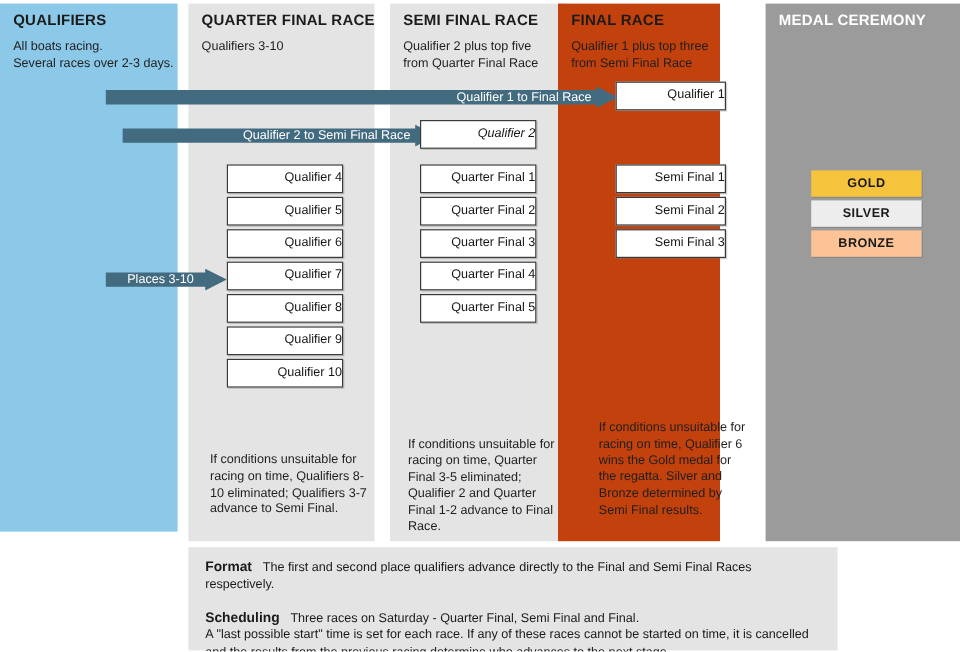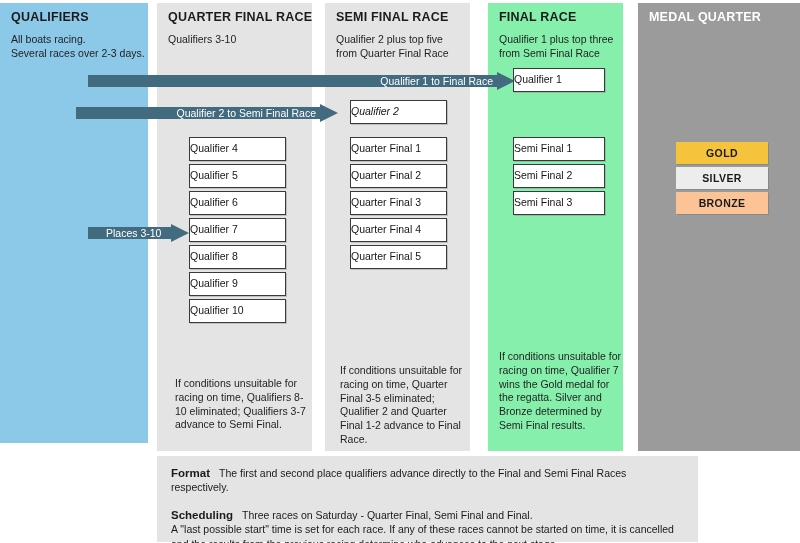--- a/index.html
+++ b/index.html
@@ -35,22 +35,22 @@
   }
   .col-quarter {
     left: 157px; top: 3px; width: 155px; height: 448px;
     background: #e4e4e4;
   }
   .col-semi {
     left: 325px; top: 3px; width: 145px; height: 448px;
     background: #e4e4e4;
   }
   .col-final {
-    left: 488px; top: 3px; width: 135px; height: 448px;
-    background: #86efac;
+    left: 465px; top: 3px; width: 135px; height: 448px;
+    background: #c2410c;
   }
   .col-medal {
     left: 638px; top: 3px; width: 162px; height: 448px;
     background: #9b9b9b;
   }
 
   .col-title {
     position: absolute;
     left: 11px;
     top: 7px;
@@ -75,21 +75,21 @@
   
   .boxgroup {
     position: absolute;
   }
   .rbox {
     box-sizing: border-box;
     border: 1.4px solid #3a3a3a;
     background: #ffffff;
     height: 24px;
     line-height: 21px;
-    text-align: left;
+    text-align: right;
     font-size: 10.5px;
     color: #161616;
     margin-bottom: 3px;
     box-shadow: 1px 1px 0 rgba(120,120,120,0.35);
   }
 
   
   .g-qualifiers { left: 189px; top: 137px; width: 97px; }
   .g-semi-q2    { left: 350px; top: 100px; width: 97px; font-style: italic; }
   .g-semi-qf    { left: 350px; top: 137px; width: 97px; }
@@ -121,21 +121,21 @@
     position: absolute;
     top: 0;
     height: 18px;
     line-height: 18px;
     font-size: 10.5px;
     color: #ffffff;
     white-space: nowrap;
   }
   .a1 { left: 88px;  top: 72px;  width: 427px; text-decoration: underline; }
   .a1 .arrow-label { right: 22px; }
-  .a2 { left: 76px;  top: 104px; width: 262px; }
+  .a2 { left: 102px;  top: 104px; width: 262px; }
   .a2 .arrow-label { right: 22px; }
   .a3 { left: 88px;  top: 224px; width: 101px; }
   .a3 .arrow-label { left: 18px; }
 
   
   .note {
     position: absolute;
     font-size: 10.5px;
     line-height: 13.8px;
     color: #1f1f1f;
@@ -188,21 +188,21 @@
 from Quarter Final Race</div>
   </div>
 
   <div class="col col-final">
     <div class="col-title">FINAL RACE</div>
     <div class="col-sub">Qualifier 1 plus top three
 from Semi Final Race</div>
   </div>
 
   <div class="col col-medal">
-    <div class="col-title">MEDAL QUARTER</div>
+    <div class="col-title">MEDAL CEREMONY</div>
   </div>
 
   <div class="arrow a1">
     <svg width="427" height="18" viewBox="0 0 427 18" preserveAspectRatio="none">
       <path d="M0,3 L409,3 L409,0 L427,9 L409,18 L409,15 L0,15 Z" fill="#436b80"></path>
     </svg>
     <div class="arrow-label">Qualifier 1 to Final Race</div>
   </div>
 
   <div class="arrow a2">
@@ -252,21 +252,21 @@
     </div>
 
   <div class="boxgroup g-medals">
       <div class="mbox" style="background: rgb(245, 195, 60);">GOLD</div>
       <div class="mbox" style="background: rgb(237, 237, 237);">SILVER</div>
       <div class="mbox" style="background: rgb(251, 195, 150);">BRONZE</div>
     </div>
 
   <div class="note note-quarter">If conditions unsuitable for racing on time, Qualifiers 8-10 eliminated; Qualifiers 3-7 advance to Semi Final.</div>
   <div class="note note-semi">If conditions unsuitable for racing on time, Quarter Final 3-5 eliminated; Qualifier 2 and Quarter Final 1-2 advance to Final Race.</div>
-  <div class="note note-final">If conditions unsuitable for racing on time, Qualifier 7 wins the Gold medal for the regatta. Silver and Bronze determined by Semi Final results.</div>
+  <div class="note note-final">If conditions unsuitable for racing on time, Qualifier 6 wins the Gold medal for the regatta. Silver and Bronze determined by Semi Final results.</div>
 
   <div class="bottom-panel">
     <div class="bp-row">
       <span class="bp-head inline">Format</span><span class="inline">The first and second place qualifiers advance directly to the Final and Semi Final Races respectively.</span>
     </div>
     <div class="bp-row bp-block-2">
       <span class="bp-head inline">Scheduling</span><span class="inline">Three races on Saturday - Quarter Final, Semi Final and Final.</span>
       <div class="bp-body">A "last possible start" time is set for each race. If any of these races cannot be started on time, it is cancelled and the results from the previous racing determine who advances to the next stage.</div>
     </div>
   </div>

